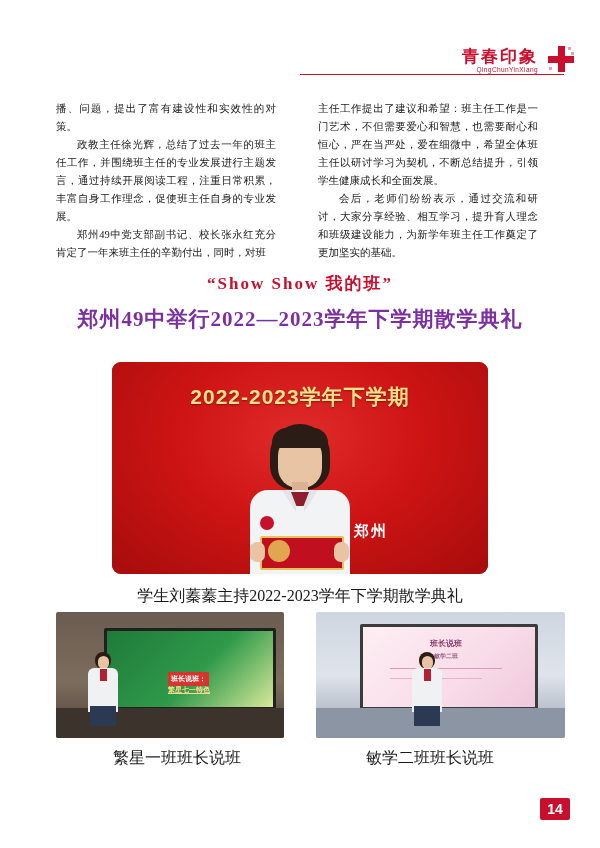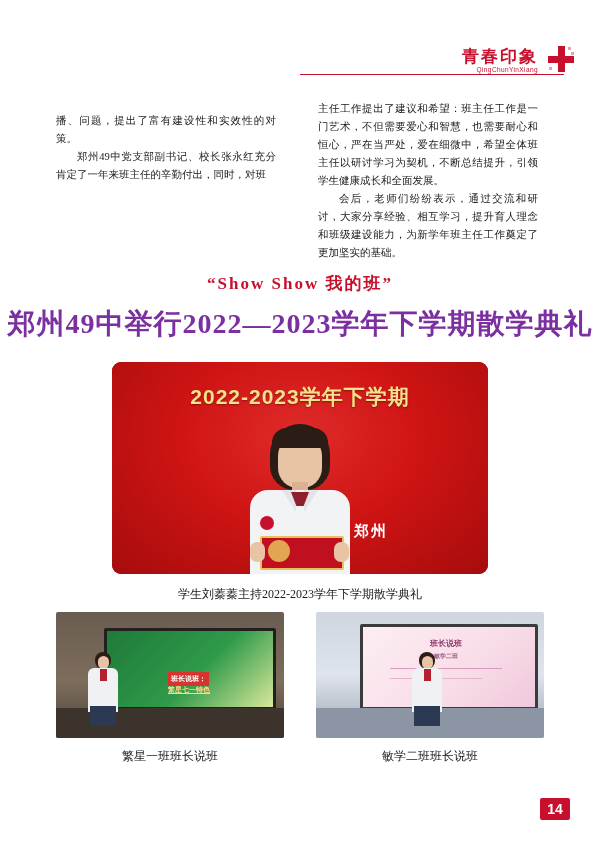--- a/index.html
+++ b/index.html
@@ -97,42 +97,42 @@
     color: #1a1a1a;
     text-align: justify;
   }
   .col p {
     margin: 0 0 0 0;
     text-indent: 21px;
   }
   .col p.noindent {
     text-indent: 0;
   }
-  .col-left { left: 56px; margin-top: 12px; }
+  .col-left { left: 56px; }
   .col-right { left: 318px; }
 
   
   .section-head {
     position: absolute;
     left: 0;
     width: 600px;
     text-align: center;
   }
   .sec-line1 {
     top: 272px;
     font-family: "Liberation Serif", serif;
     font-size: 17px;
     font-weight: bold;
     color: #c8102e;
     letter-spacing: 2px;
   }
   .sec-line2 {
     top: 305px;
     font-family: "Liberation Serif", serif;
-    font-size: 28px;
+    font-size: 21px;
     font-weight: bold;
     color: #7b2fa0;
     letter-spacing: 1px;
   }
 
   
   .main-photo {
     position: absolute;
     left: 112px;
     top: 362px;
@@ -301,40 +301,40 @@
     background: #e8c3a4;
     border-radius: 7px;
   }
   .person .hand-l { left: 14px; }
   .person .hand-r { left: 98px; }
 
   .caption {
     position: absolute;
     text-align: center;
     font-family: "Liberation Serif", serif;
-    font-size: 12px;
+    font-size: 16px;
     color: #1a1a1a;
   }
   .caption-main {
     left: 0;
     width: 600px;
     top: 586px;
   }
 
   
   .sub-photo {
     position: absolute;
     top: 612px;
     width: 228px;
     height: 126px;
     overflow: hidden;
     border-radius: 2px;
   }
   .sub-left  { left: 56px; }
-  .sub-right { left: 316px; }
+  .sub-right { left: 316px; padding-left: 21px; }
 
   .room-bg {
     position: absolute;
     inset: 0;
     background: linear-gradient(#6a5c50 0%, #7d6d5d 55%, #4c4138 100%);
   }
   .room-bg.light {
     background: linear-gradient(#cfd6e0 0%, #dfe4ec 50%, #9aa4b2 100%);
   }
   .screen {
@@ -433,21 +433,21 @@
   .mini-person .p {
     position: absolute;
     left: 2px; top: 54px;
     width: 26px; height: 20px;
     background: #2b3a52;
   }
   .mp1 { left: 32px; width: 30px; height: 74px; }
   .mp2 { left: 96px; width: 30px; height: 74px; }
 
   .caption-sub-left {
-    left: 56px; width: 228px; top: 748px;
+    left: 63px; width: 228px; top: 748px;
   }
   .caption-sub-right {
     left: 316px; width: 228px; top: 748px;
   }
 
   
   .page-num {
     position: absolute;
     right: 30px;
     bottom: 28px;
@@ -477,20 +477,21 @@
 <div class="header-logo">
   <div class="cross-v"></div>
   <div class="cross-h"></div>
   <div class="dot" style="left:20px;top:1px;"></div>
   <div class="dot" style="left:23px;top:6px;"></div>
   <div class="dot" style="left:1px;top:21px;"></div>
 </div>
 
 <div class="col col-left">
   <p class="noindent">播、问题，提出了富有建设性和实效性的对策。</p>
+  <p>政教主任徐光辉，总结了过去一年的班主任工作，并围绕班主任的专业发展进行主题发言，通过持续开展阅读工程，注重日常积累，丰富自身工作理念，促使班主任自身的专业发展。</p>
   <p>郑州49中党支部副书记、校长张永红充分肯定了一年来班主任的辛勤付出，同时，对班</p>
 </div>
 <div class="col col-right">
   <p class="noindent">主任工作提出了建议和希望：班主任工作是一门艺术，不但需要爱心和智慧，也需要耐心和恒心，严在当严处，爱在细微中，希望全体班主任以研讨学习为契机，不断总结提升，引领学生健康成长和全面发展。</p>
   <p>会后，老师们纷纷表示，通过交流和研讨，大家分享经验、相互学习，提升育人理念和班级建设能力，为新学年班主任工作奠定了更加坚实的基础。</p>
 </div>
 
 <div class="section-head sec-line1">“Show  Show  我的班”</div>
 <div class="section-head sec-line2">郑州49中举行2022—2023学年下学期散学典礼</div>
 

